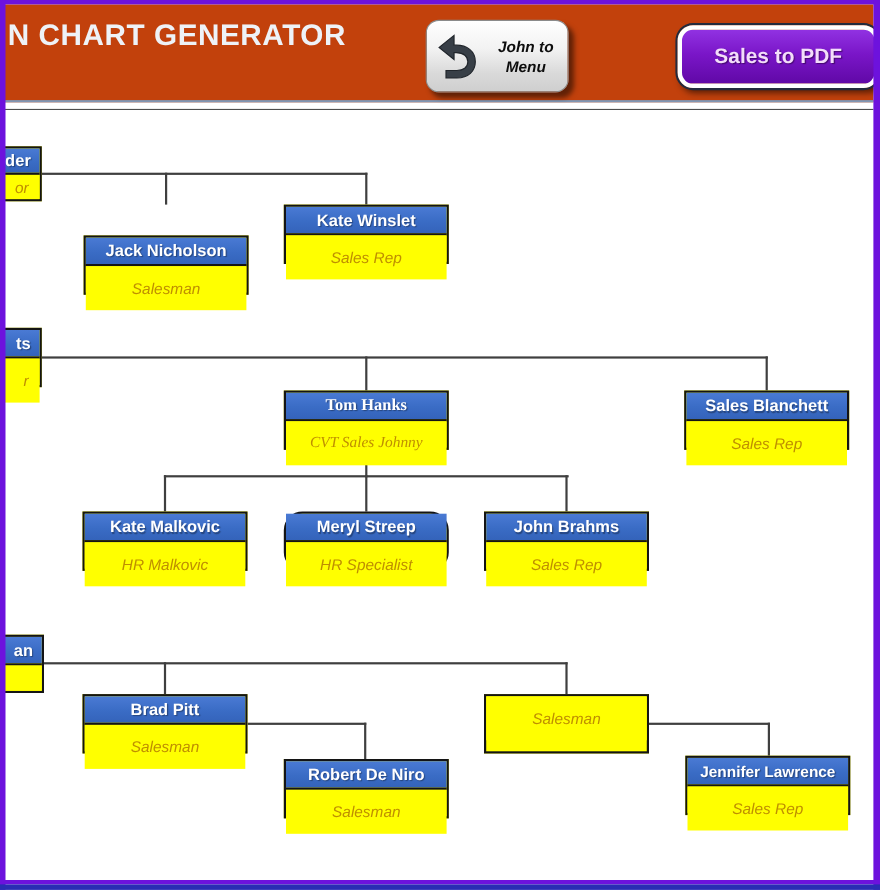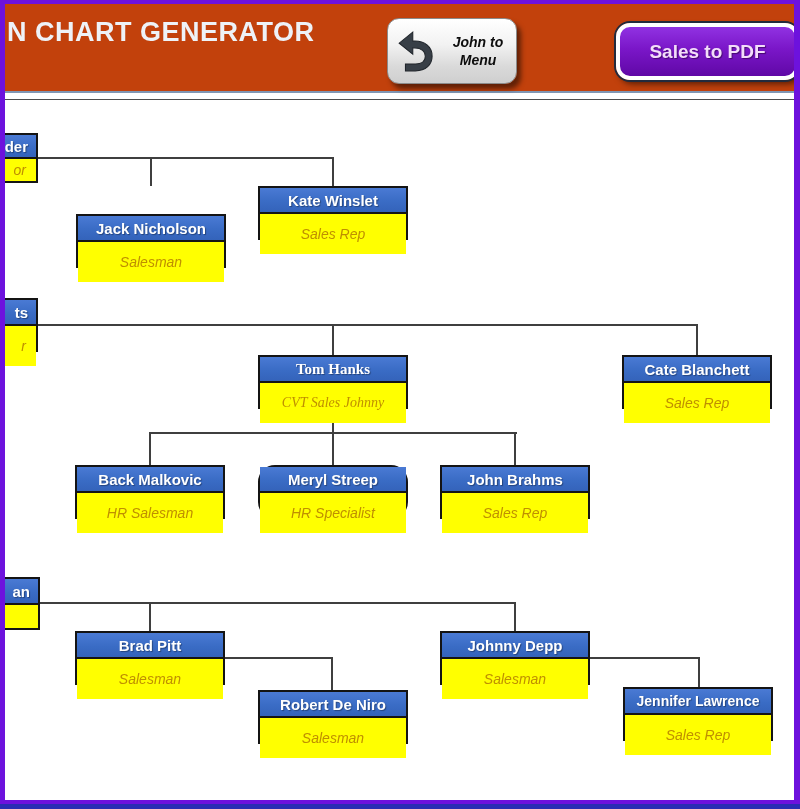--- a/index.html
+++ b/index.html
@@ -134,27 +134,27 @@
   <div class="nm">ts</div>
   <div class="tt">r</div>
 </div>
 
 <div class="node" style="left:258px; top:355px;font-family:Liberation Serif, serif;">
   <div class="nm">Tom Hanks</div>
   <div class="tt">CVT Sales Johnny</div>
 </div>
 
 <div class="node" style="left:622px; top:355px;">
-  <div class="nm">Cate Blanchett</div>
+  <div class="nm">Sales Blanchett</div>
   <div class="tt">Sales Rep</div>
 </div>
 
 <div class="node" style="left:75px; top:465px;">
-  <div class="nm">Back Malkovic</div>
-  <div class="tt">HR Salesman</div>
+  <div class="nm">Kate Malkovic</div>
+  <div class="tt">HR Malkovic</div>
 </div>
 
 <div class="node" style="left:258px; top:465px;border-radius:17px;">
   <div class="nm">Meryl Streep</div>
   <div class="tt">HR Specialist</div>
 </div>
 
 <div class="node" style="left:440px; top:465px;text-align:center;">
   <div class="nm">John Brahms</div>
   <div class="tt">Sales Rep</div>
@@ -164,21 +164,20 @@
   <div class="nm">an</div>
   <div class="tt" style="height:23px;"></div>
 </div>
 
 <div class="node" style="left:75px; top:631px;">
   <div class="nm">Brad Pitt</div>
   <div class="tt">Salesman</div>
 </div>
 
 <div class="node" style="left:440px; top:631px;">
-  <div class="nm">Johnny Depp</div>
   <div class="tt">Salesman</div>
 </div>
 
 <div class="node" style="left:258px; top:690px;">
   <div class="nm">Robert De Niro</div>
   <div class="tt">Salesman</div>
 </div>
 
 <div class="node" style="left:623px; top:687px;">
   <div class="nm" style="font-size:14px;">Jennifer Lawrence</div>

